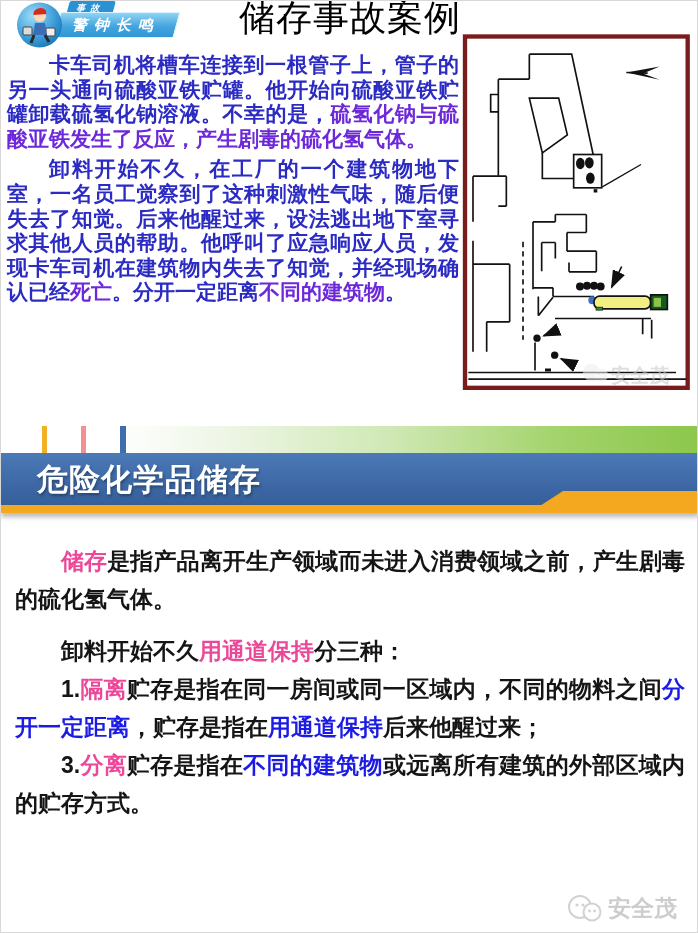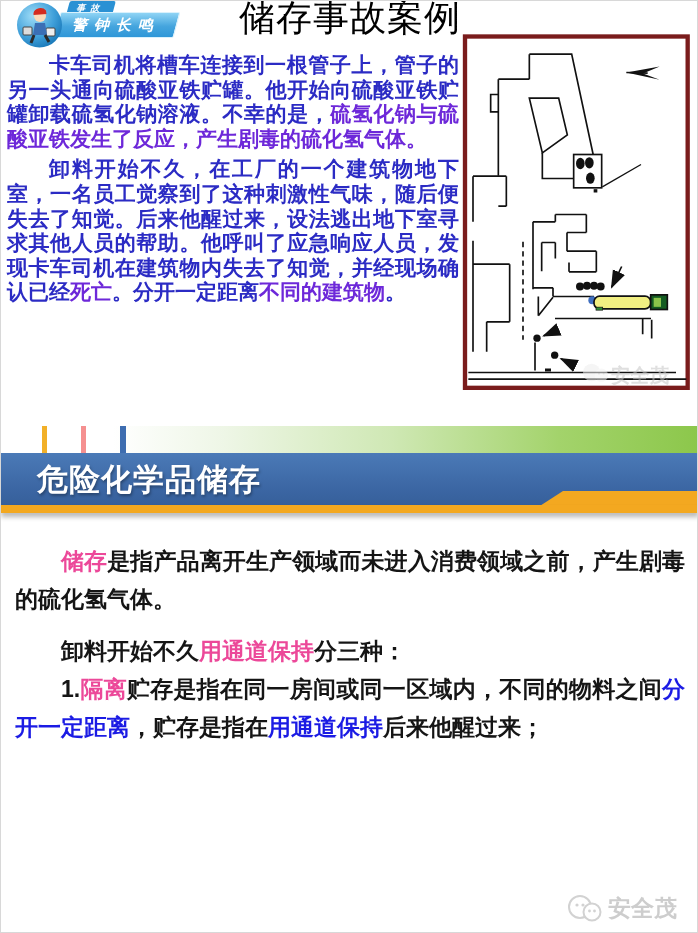--- a/index.html
+++ b/index.html
@@ -193,20 +193,21 @@
   <div class="blue-bar">
     <div class="blue-bar-title">危险化学品储存</div>
   </div>
   <div class="orange-corner"></div>
   <div class="orange-thin"></div>
 
   <div class="s2-text">
     <p class="para-a"><span class="c-red2">储存</span><span>是指产品离开生产领域而未进入消费领域之前，产生剧毒的硫化氢气体。</span></p>
     <p><span>卸料开始不久</span><span class="c-red2">用通道保持</span><span>分三种：</span></p>
     <p><span>1.</span><span class="c-red2">隔离</span><span>贮存是指在同一房间或同一区域内，不同的物料之间</span><span class="c-blue2">分开一定距离</span><span>，贮存是指在</span><span class="c-blue2">用通道保持</span><span>后来他醒过来；</span></p>
+    <p><span>3.</span><span class="c-red2">分离</span><span>贮存是指在</span><span class="c-blue2">不同的建筑物</span><span>或远离所有建筑的外部区域内的贮存方式。</span></p>
   </div>
 
   <div class="watermark">
     <svg width="36" height="30" viewBox="0 0 36 30">
       <circle cx="13" cy="13" r="11" fill="none" stroke="#d2d2d2" stroke-width="2"></circle>
       <circle cx="25" cy="18" r="8.5" fill="#fff" stroke="#d2d2d2" stroke-width="2"></circle>
       <circle cx="10" cy="11" r="1.6" fill="#d2d2d2"></circle>
         <circle cx="16" cy="11" r="1.6" fill="#d2d2d2"></circle>
       <circle cx="22.5" cy="17" r="1.4" fill="#d2d2d2"></circle>
         <circle cx="27.5" cy="17" r="1.4" fill="#d2d2d2"></circle>

